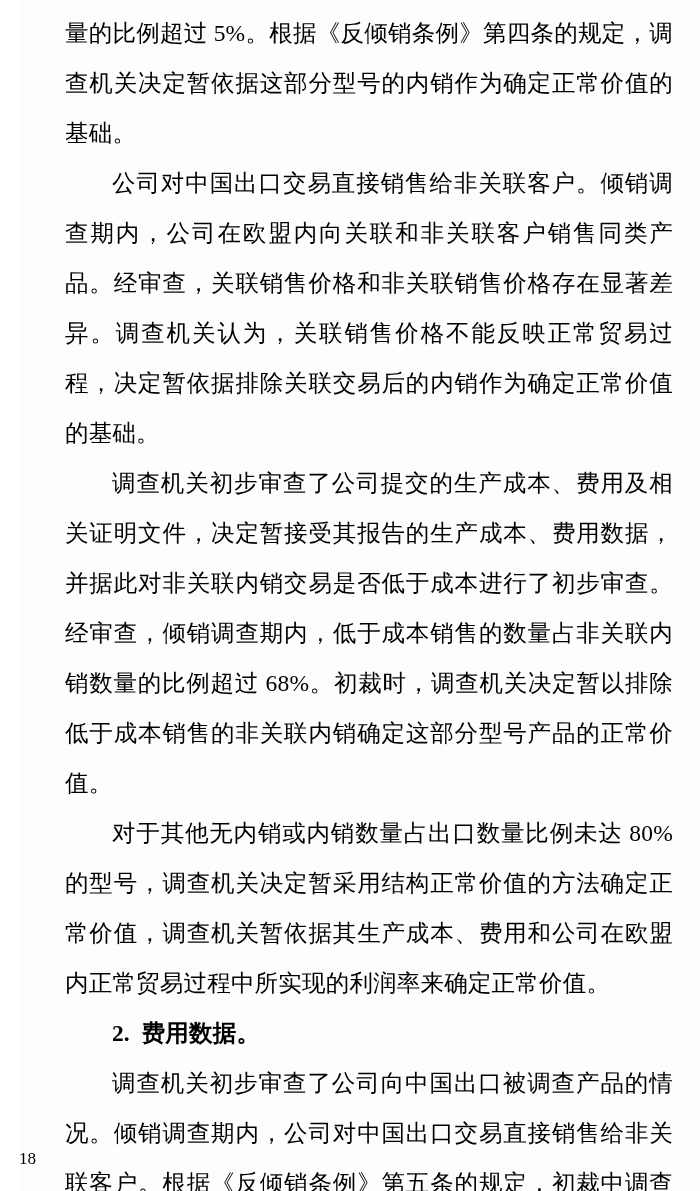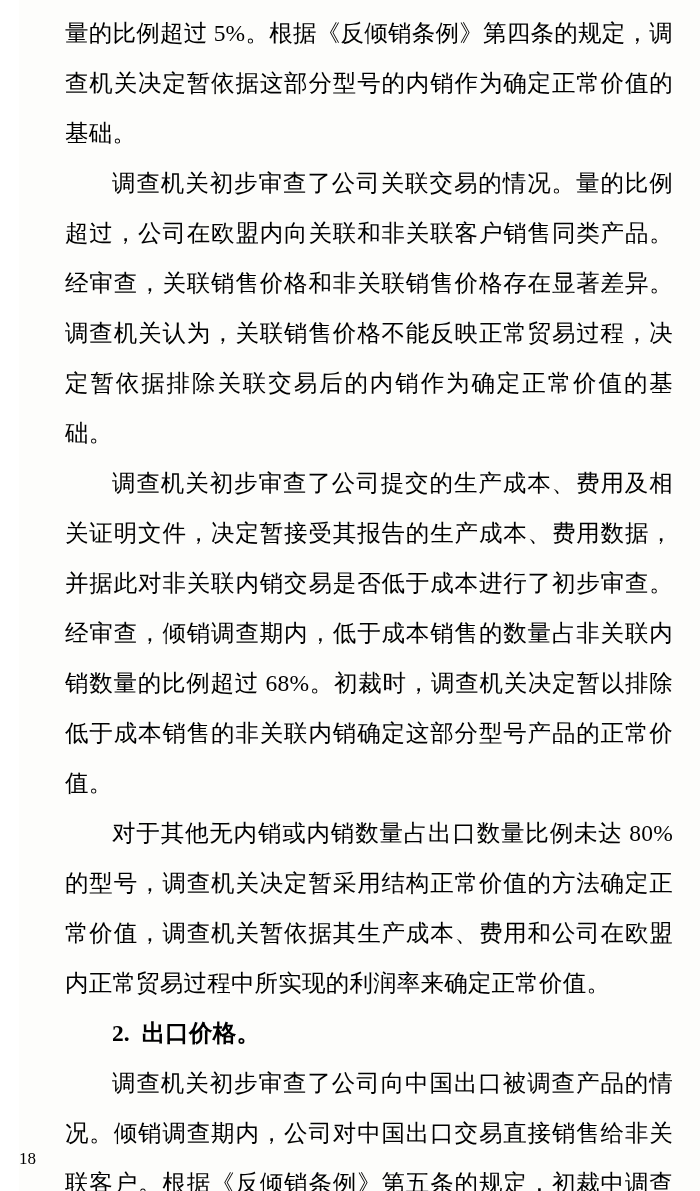--- a/index.html
+++ b/index.html
@@ -68,28 +68,28 @@
 </style>
 </head>
 <body>
 
 <div class="page">
 
   <div class="body-text">
 
     <p class="noindent">量的比例超过 5%。根据《反倾销条例》第四条的规定，调查机关决定暂依据这部分型号的内销作为确定正常价值的基础。</p>
 
-    <p>调查机关初步审查了公司关联交易的情况。量的比例超过，公司在欧盟内向关联和非关联客户销售同类产品。经审查，关联销售价格和非关联销售价格存在显著差异。调查机关认为，关联销售价格不能反映正常贸易过程，决定暂依据排除关联交易后的内销作为确定正常价值的基础。</p>
+    <p>公司对中国出口交易直接销售给非关联客户。倾销调查期内，公司在欧盟内向关联和非关联客户销售同类产品。经审查，关联销售价格和非关联销售价格存在显著差异。调查机关认为，关联销售价格不能反映正常贸易过程，决定暂依据排除关联交易后的内销作为确定正常价值的基础。</p>
 
     <p>调查机关初步审查了公司提交的生产成本、费用及相关证明文件，决定暂接受其报告的生产成本、费用数据，并据此对非关联内销交易是否低于成本进行了初步审查。经审查，倾销调查期内，低于成本销售的数量占非关联内销数量的比例超过 68%。初裁时，调查机关决定暂以排除低于成本销售的非关联内销确定这部分型号产品的正常价值。</p>
 
     <p>对于其他无内销或内销数量占出口数量比例未达 80%的型号，调查机关决定暂采用结构正常价值的方法确定正常价值，调查机关暂依据其生产成本、费用和公司在欧盟内正常贸易过程中所实现的利润率来确定正常价值。</p>
 
     <div class="heading">
-      <span class="num lat">2.</span><span class="gap"></span><span>出口价格。</span>
+      <span class="num lat">2.</span><span class="gap"></span><span>费用数据。</span>
     </div>
 
     <p>调查机关初步审查了公司向中国出口被调查产品的情况。倾销调查期内，公司对中国出口交易直接销售给非关联客户。根据《反倾销条例》第五条的规定，初裁中调查机</p>
 
   </div>
 
   <div class="page-number">18</div>
 
 </div>
 

